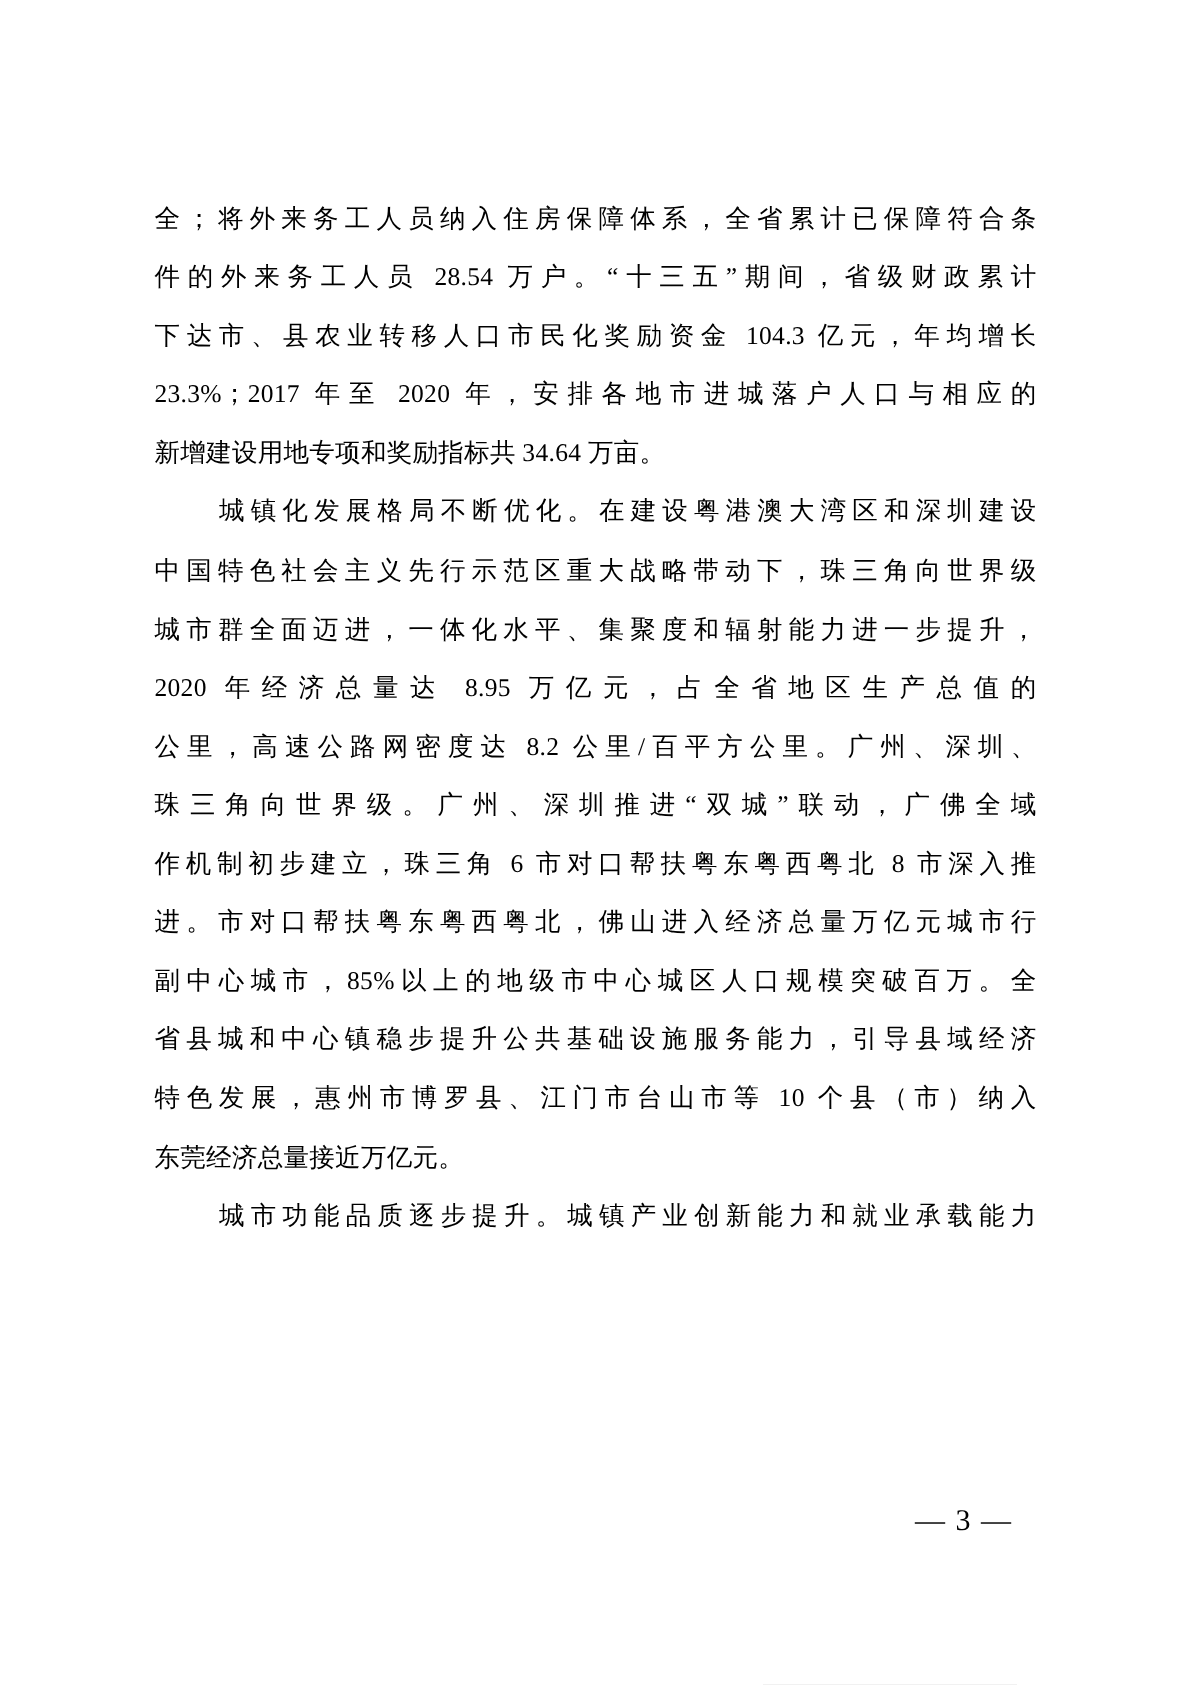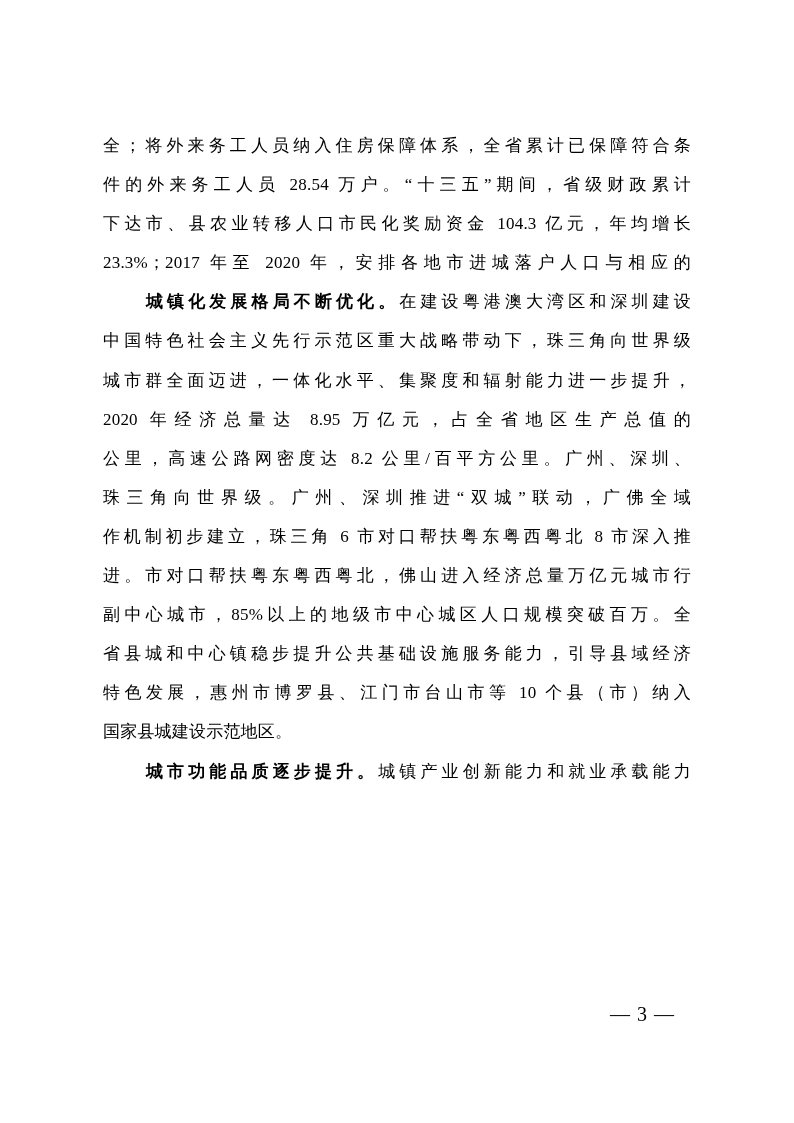--- a/index.html
+++ b/index.html
@@ -34,49 +34,50 @@
   }
   .line.justify {
     text-align: justify;
     text-align-last: justify;
     text-justify: inter-character;
   }
   .line.indent {
     text-indent: 43px;
   }
   .lead {
-    font-weight: 700;
+    font-weight: 400;
   }
   .page-number {
     position: absolute;
     left: 610px;
     top: 1002px;
     font-size: 20px;
     line-height: 24px;
     letter-spacing: 1px;
     white-space: nowrap;
   }
 </style>
 </head>
 <body>
 
 <div class="page">
   <div class="text-block">
       <div class="line justify"><span>全；将外来务工人员纳入住房保障体系，全省累计已保障符合条</span></div>
       <div class="line justify"><span>件的外来务工人员 28.54 万户。“十三五”期间，省级财政累计</span></div>
       <div class="line justify"><span>下达市、县农业转移人口市民化奖励资金 104.3 亿元，年均增长</span></div>
       <div class="line justify"><span>23.3%；2017 年至 2020 年，安排各地市进城落户人口与相应的</span></div>
+      <div class="line"><span>新增建设用地专项和奖励指标共 34.64 万亩。</span></div>
       <div class="line justify indent"><span class="lead">城镇化发展格局不断优化。</span><span>在建设粤港澳大湾区和深圳建设</span></div>
       <div class="line justify"><span>中国特色社会主义先行示范区重大战略带动下，珠三角向世界级</span></div>
       <div class="line justify"><span>城市群全面迈进，一体化水平、集聚度和辐射能力进一步提升，</span></div>
       <div class="line justify"><span>2020 年经济总量达 8.95 万亿元，占全省地区生产总值的</span></div>
       <div class="line justify"><span>公里，高速公路网密度达 8.2 公里/百平方公里。广州、深圳、</span></div>
       <div class="line justify"><span>珠三角向世界级。广州、深圳推进“双城”联动，广佛全域</span></div>
       <div class="line justify"><span>作机制初步建立，珠三角 6 市对口帮扶粤东粤西粤北 8 市深入推</span></div>
       <div class="line justify"><span>进。市对口帮扶粤东粤西粤北，佛山进入经济总量万亿元城市行</span></div>
       <div class="line justify"><span>副中心城市，85%以上的地级市中心城区人口规模突破百万。全</span></div>
       <div class="line justify"><span>省县城和中心镇稳步提升公共基础设施服务能力，引导县域经济</span></div>
       <div class="line justify"><span>特色发展，惠州市博罗县、江门市台山市等 10 个县（市）纳入</span></div>
-      <div class="line"><span>国家县城建设示范地区。</span></div>
+      <div class="line"><span>东莞经济总量接近万亿元。</span></div>
       <div class="line justify indent"><span class="lead">城市功能品质逐步提升。</span><span>城镇产业创新能力和就业承载能力</span></div>
     </div>
   <div class="page-number">— 3 —</div>
 </div>
 
 </body></html>

